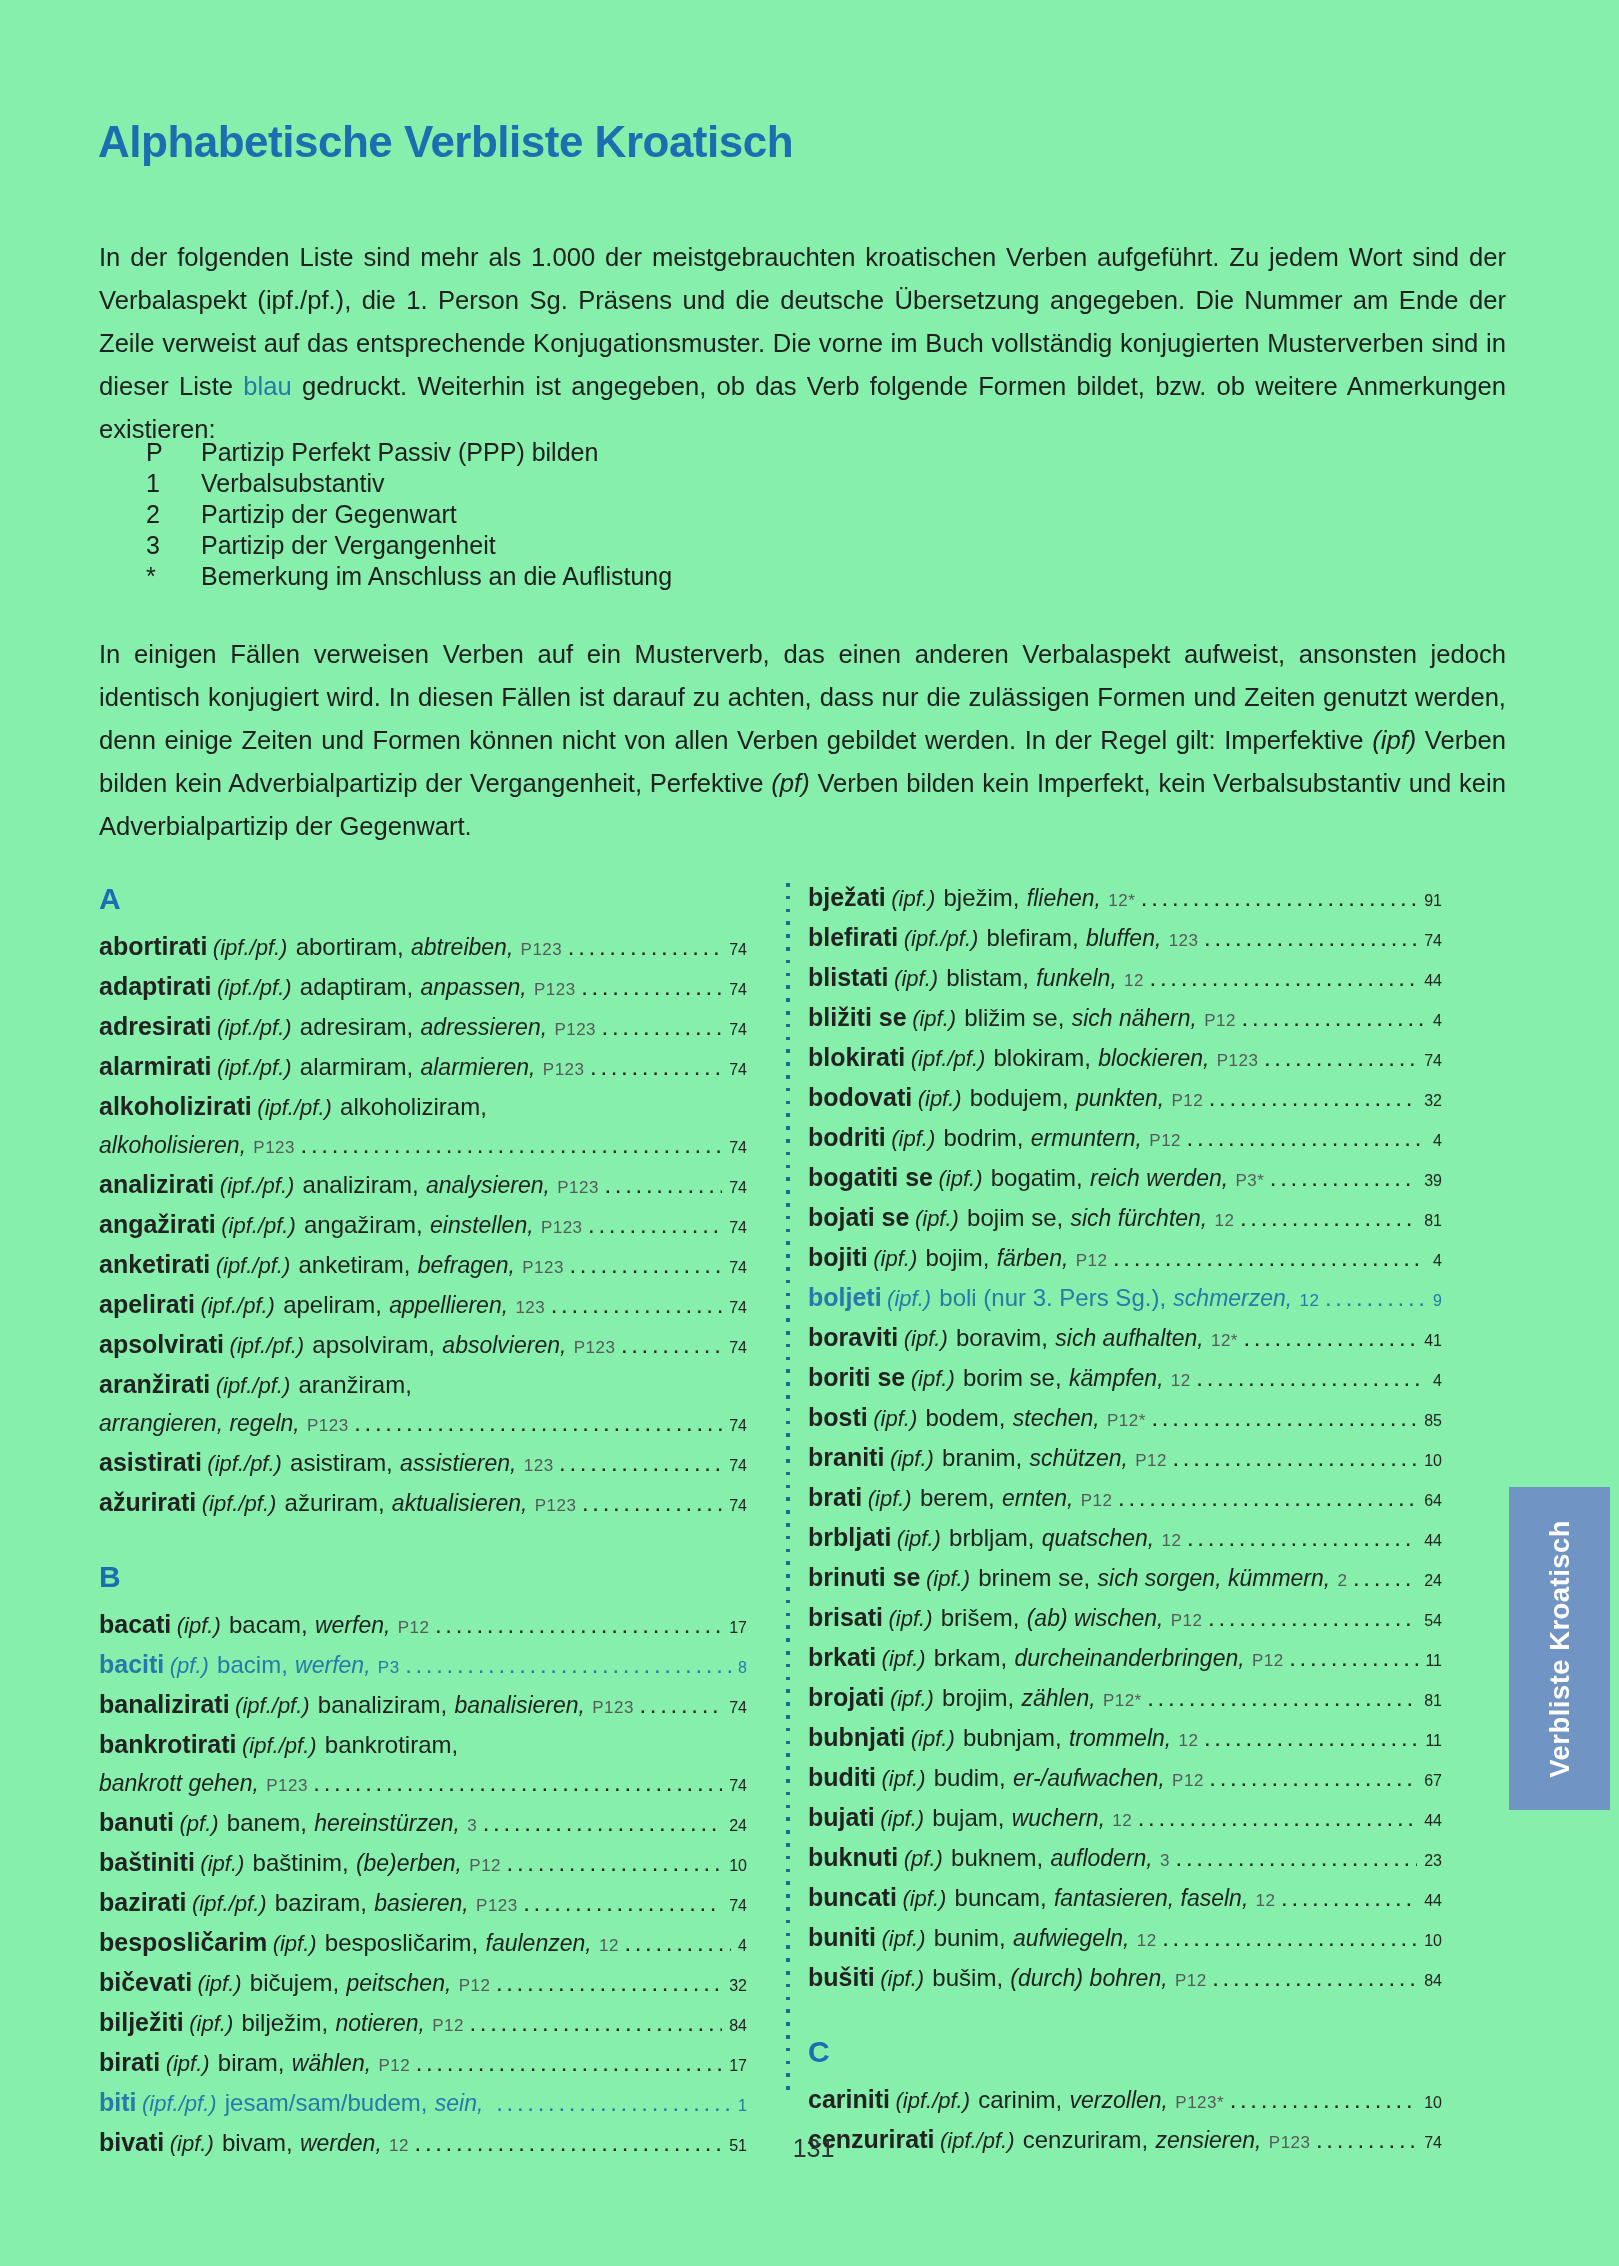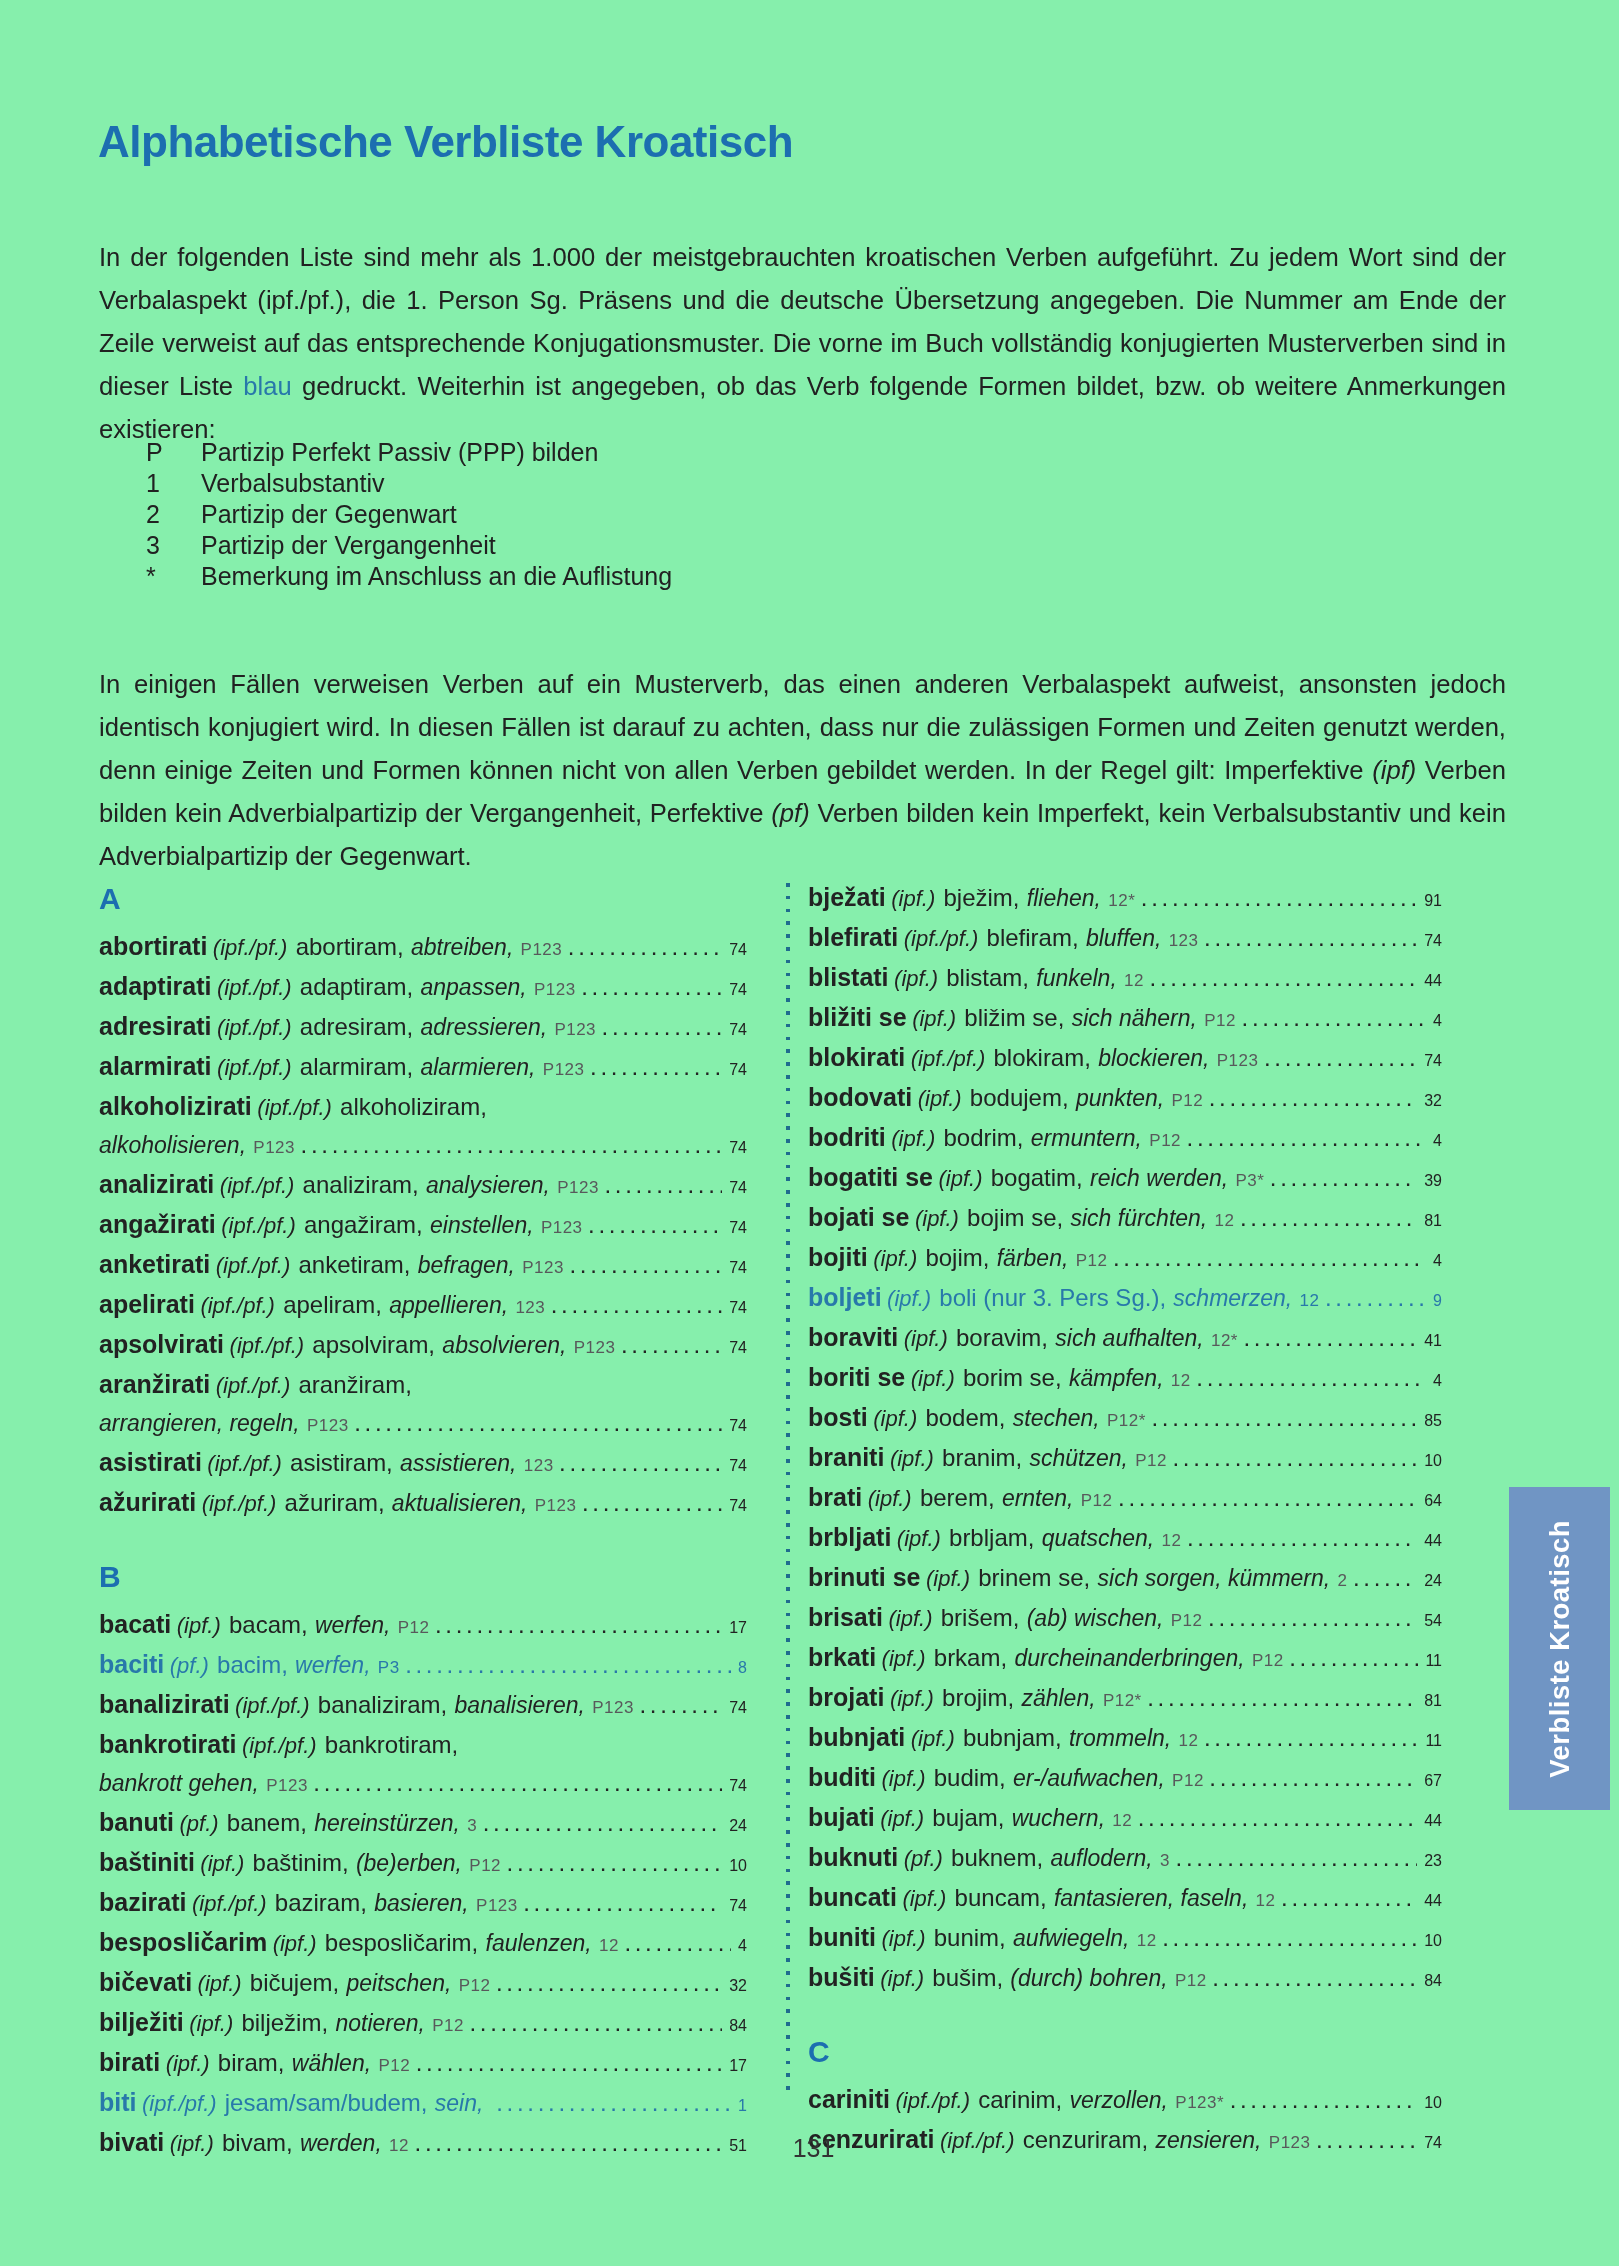--- a/index.html
+++ b/index.html
@@ -16,21 +16,21 @@
     position:absolute;left:98px;top:88px;
     font-size:44px;font-weight:bold;letter-spacing:-0.5px;
     color:#1c6eb0;
   }
   
   .para{
     position:absolute;left:99px;width:1407px;
     font-size:25.6px;line-height:43px;text-align:justify;color:#212121;
   }
   #intro-p{top:210px;}
-  #note-p{top:637px;}
+  #note-p{top:607px;}
   .blau{color:#2878aa;}
   .para i{font-style:italic;}
   
   #legend{
     position:absolute;left:146px;top:437px;
     font-size:25px;line-height:31px;color:#212121;
   }
   .legend-row{display:flex;}
   .legend-sym{width:55px;flex:0 0 55px;}
   .legend-txt{flex:1;}

